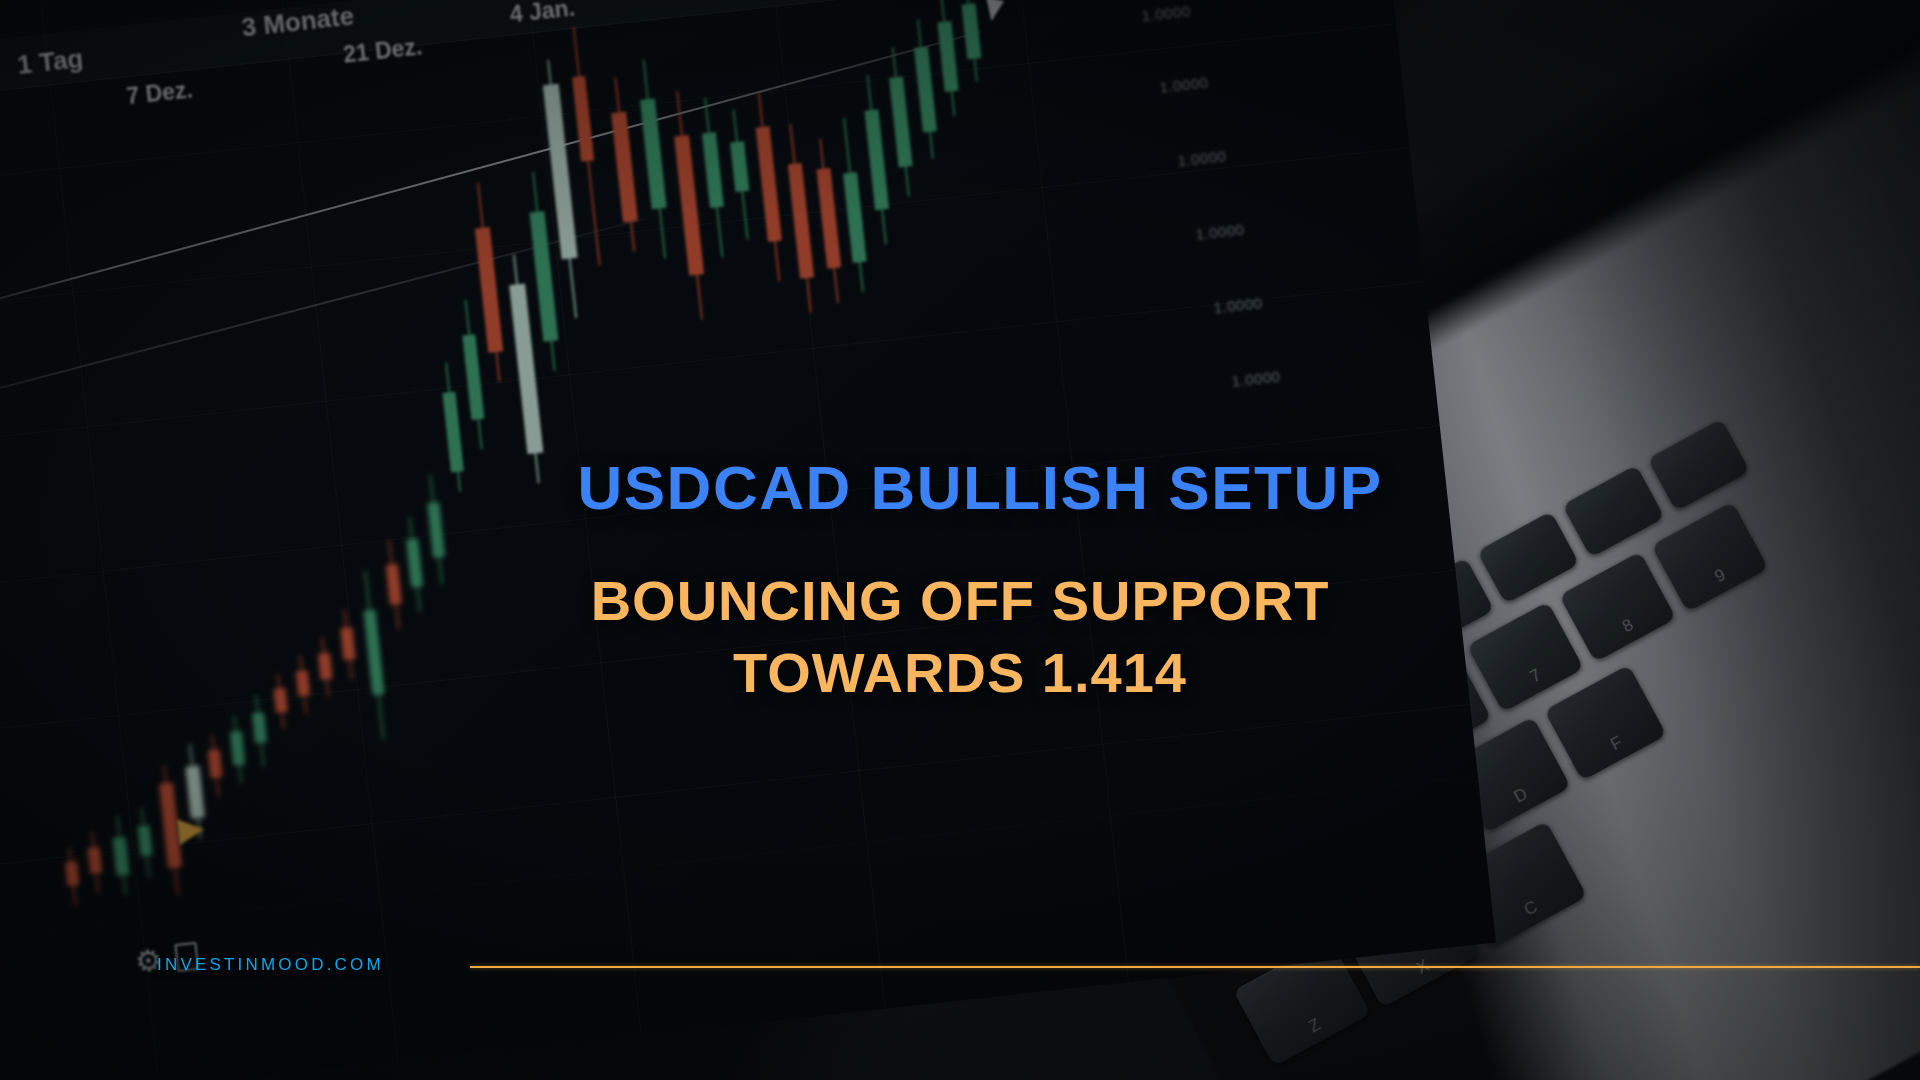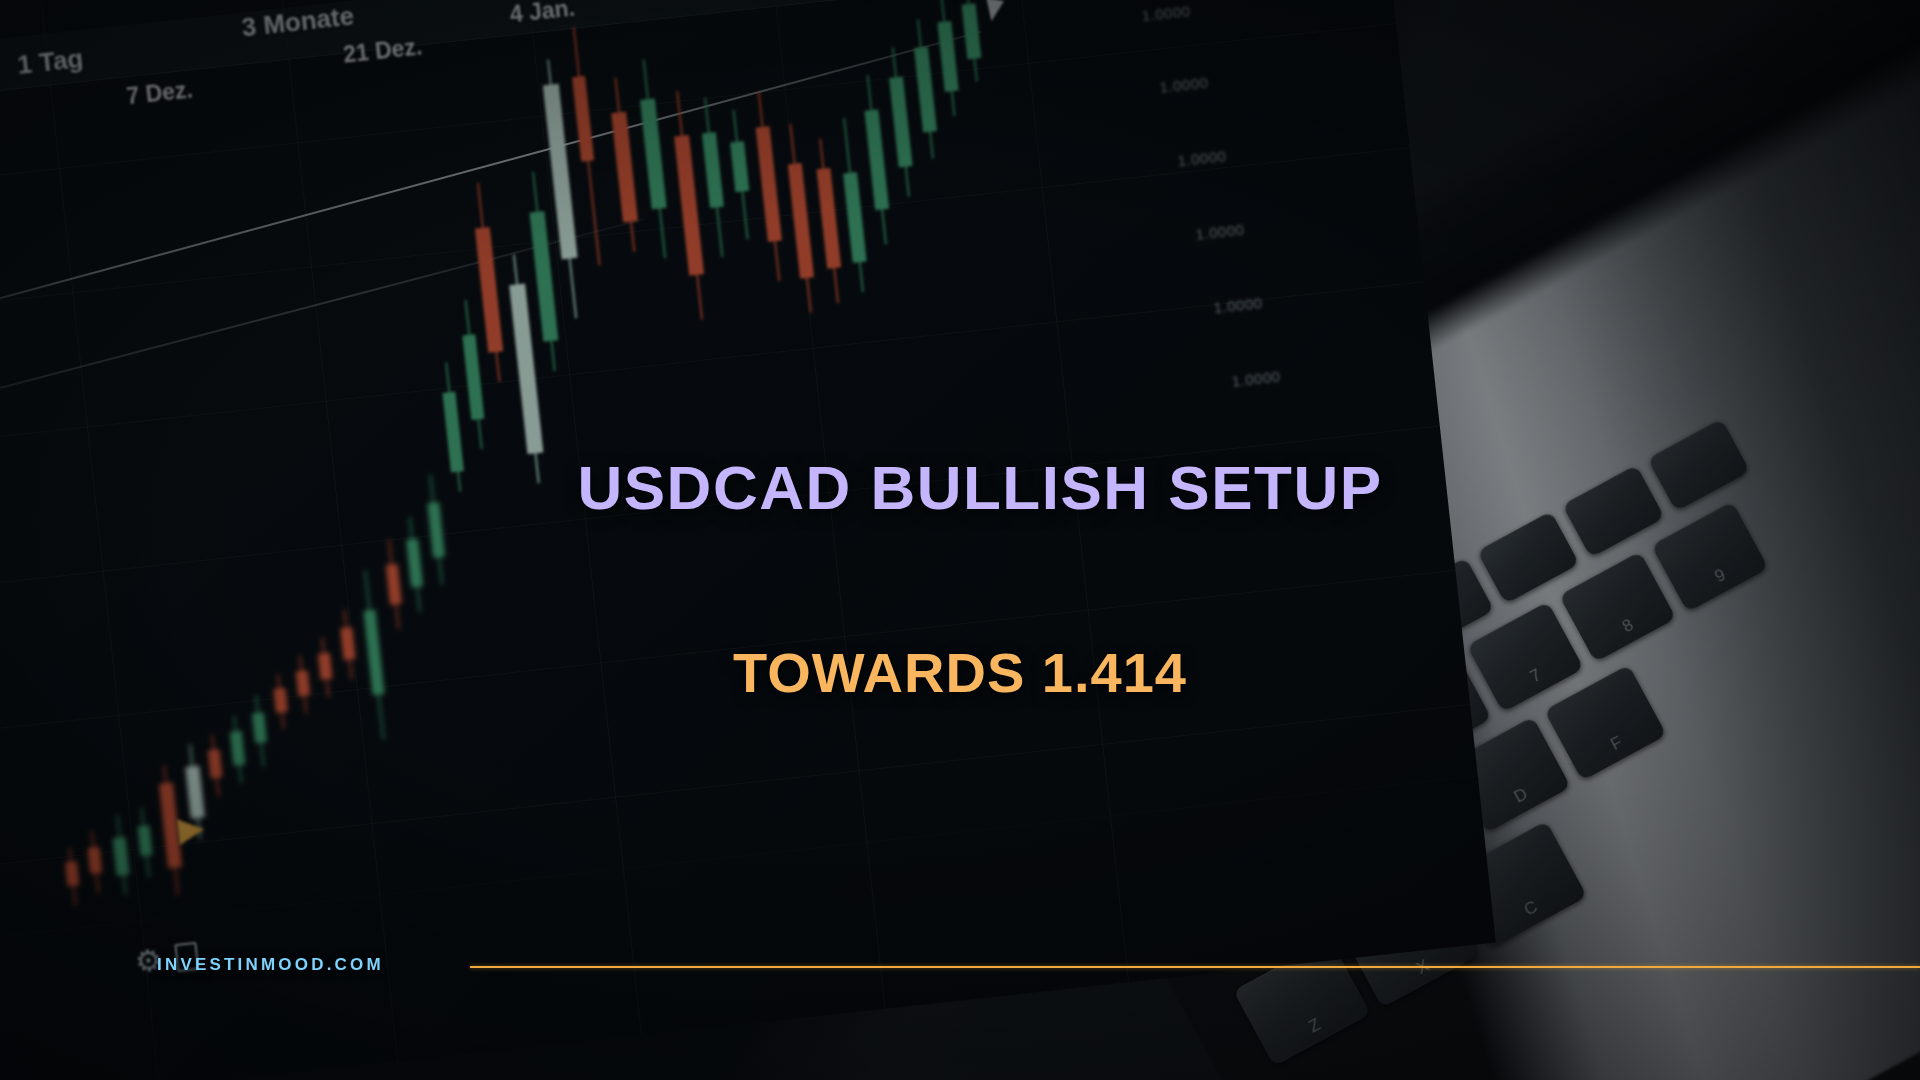--- a/index.html
+++ b/index.html
@@ -93,37 +93,37 @@
 
   
   .vignette { position:absolute; inset:0; pointer-events:none;
     background:radial-gradient(ellipse 78% 72% at 44% 48%, rgba(0,0,0,0) 38%, rgba(0,0,0,.55) 100%); }
   .dim { position:absolute; inset:0; pointer-events:none; background:rgba(4,7,10,.30); }
 
   
   .overlay { position:absolute; inset:0; }
   .headline {
     position:absolute; left:0; right:0; top:452px; text-align:center;
-    color:#c4b5fd; font-size:62px; font-weight:bold;
+    color:#3b82f6; font-size:62px; font-weight:bold;
     letter-spacing:1.5px; font-family:"Liberation Sans", sans-serif;
     text-shadow:0 3px 16px rgba(0,0,0,.85);
     padding-left:40px;
   }
   .subline {
     position:absolute; left:0; right:0; text-align:center;
     color:#f9b65e; font-size:56px; font-weight:bold; letter-spacing:1px;
     font-family:"Liberation Sans", sans-serif;
     text-shadow:0 3px 14px rgba(0,0,0,.8);
   }
   #sub1 { top:568px; }
   #sub2 { top:640px; }
 
   .brand {
     position:absolute; left:157px; top:955px;
-    color:#7dd3fc; font-size:17px; letter-spacing:3.2px; font-weight:bold;
+    color:#0ea5e9; font-size:17px; letter-spacing:3.2px; font-weight:normal;
     text-shadow:0 2px 8px rgba(0,0,0,.9);
   }
   .rule {
     position:absolute; left:470px; top:966px; right:0; height:2px;
     background:#f0a93e; box-shadow:0 0 4px rgba(240,169,62,.5);
   }
 </style>
 </head>
 <body>
 
@@ -364,19 +364,20 @@
       <div class="grid-h" style="top:952px; opacity:.5;"></div>
 
     </div>
 
     <div class="dim"></div>
     <div class="vignette"></div>
   </div>
 
   <div class="overlay">
     <div class="headline">USDCAD BULLISH SETUP</div>
+    <div class="subline" id="sub1">BOUNCING OFF SUPPORT</div>
     <div class="subline" id="sub2">TOWARDS 1.414</div>
 
     <div class="brand">INVESTINMOOD.COM</div>
     <div class="rule"></div>
   </div>
 
 </div>
 
 </body></html>

